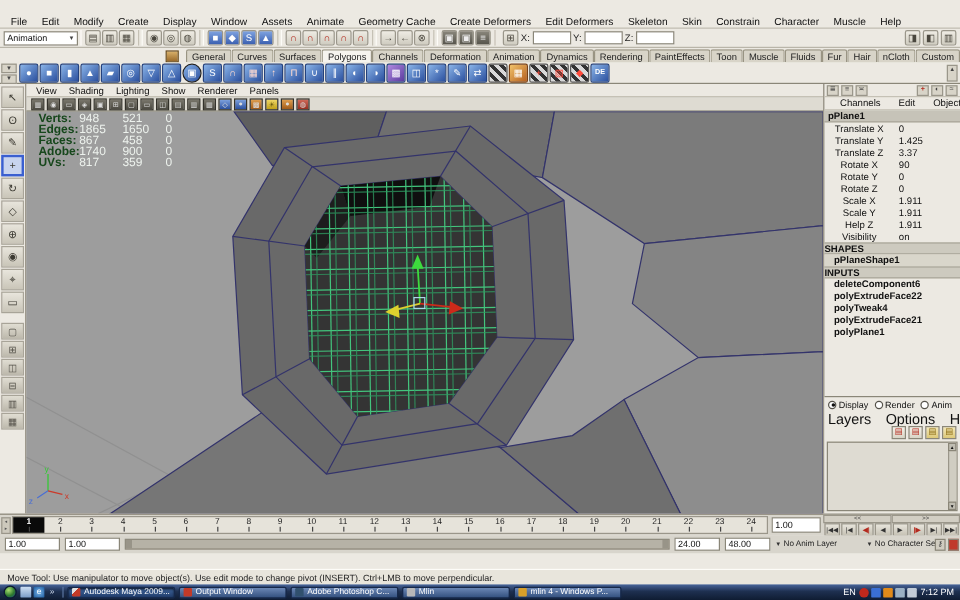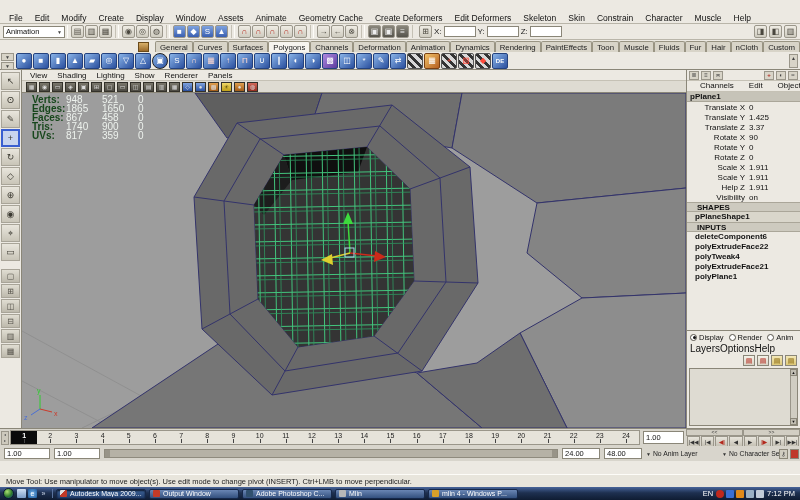--- a/index.html
+++ b/index.html
@@ -68,32 +68,32 @@
 .hud .v{display:inline-block;width:36px;color:#edf2ed}
 
 .rightpanel{position:absolute;right:0;top:0;width:114px;height:100%;background:#ece9e2;border-left:1px solid #8a8678;font-size:8px}
 .cb-strip{height:11px;display:flex;align-items:center;gap:2px;padding:0 2px;border-bottom:1px solid #c5c1b5}
 .cb-strip .sp{flex:1}
 .cb-mini{width:10px;height:9px;border:1px solid #9a968a;background:#d8d4c8;font-size:6px;line-height:7px;text-align:center;color:#444}
 .cb-mini.rgb{color:#b3281c;font-weight:bold}
 .cb-menus{height:11px;display:flex;gap:15px;align-items:flex-start;padding-left:13px;border-bottom:1px solid #c5c1b5}
 .cb-node{height:10px;line-height:10px;background:#c6c3b8;font-weight:bold;font-size:8px;padding-left:3px;border-bottom:1px solid #aaa699}
 .cb-row{height:10px;display:flex;align-items:center}
-.cb-label{flex:0 0 62px;text-align:right;padding-right:4px;color:#111}
+.cb-label{flex:0 0 62px;text-align:center;padding-right:4px;color:#111}
 .cb-value{color:#111}
-.cb-section{height:10px;line-height:10px;background:#cdcabf;font-weight:bold;padding-left:10px;border-top:1px solid #aaa699;border-bottom:1px solid #aaa699}
+.cb-section{height:10px;line-height:10px;background:#cdcabf;font-weight:bold;padding-left:0;border-top:1px solid #aaa699;border-bottom:1px solid #aaa699}
 .cb-shape{height:10px;line-height:10px;font-weight:bold;padding-left:8px;background:#d9d6cb}
 .cb-input-item{height:10px;line-height:10px;font-weight:bold;padding-left:8px}
 .layer-editor{position:absolute;left:0;bottom:0;width:100%;height:98px;border-top:1px solid #8a8678;background:#ece9e2}
 .le-radios{height:12px;display:flex;gap:5px;align-items:center;padding-left:3px;font-size:7.5px}
 .le-radio{display:flex;gap:2px;align-items:center}
 .radio{width:7px;height:7px;border:1px solid #55524a;border-radius:50%;background:#fff;display:inline-block}
 .radio.checked{position:relative}
 .radio.checked::after{content:"";position:absolute;left:1.5px;top:1.5px;width:3px;height:3px;border-radius:50%;background:#111}
-.le-menus{height:11px;display:flex;gap:0;align-items:center;padding-left:3px;font-size:10px}
+.le-menus{height:11px;display:flex;gap:12px;align-items:center;padding-left:3px;font-size:12px}
 .le-icons{height:13px;display:flex;justify-content:flex-end;gap:2px;padding-right:3px;align-items:center}
 .le-icon{width:12px;height:11px;border:1px solid #8a8678;background:#e4e1d6;font-size:7px;text-align:center;line-height:10px}
 .le-icon.red{color:#b3281c;background:linear-gradient(#f4f1e8,#d8d4c6)}
 .le-icon.yellow{color:#8a6a10;background:linear-gradient(#f4e8b8,#dcc878)}
 .le-list{position:absolute;left:2px;right:2px;top:37px;bottom:2px;background:#dedbd2;border:1px solid #8a8678}
 .le-scroll{position:absolute;right:0;top:0;width:7px;height:100%;border-left:1px solid #9a968a;background:#d0cdc2}
 .le-scroll i{position:absolute;right:0;width:7px;height:7px;background:#c0bdb2;border:1px solid #8a8678;font-style:normal;font-size:4px;text-align:center;line-height:5px}
 .le-scroll i.up{top:0}.le-scroll i.dn{bottom:0}
 
 .timeslider{position:absolute;left:0;top:428px;width:800px;height:18px;background:#d8d5cc;border-top:1px solid #8a8678}
@@ -492,21 +492,21 @@
             <line x1="18" y1="316" x2="9" y2="322" stroke="#4a6fd4"></line>
             <text x="2" y="327" fill="#4a6fd4">z</text>
           </g>
         </svg>
       </div>
       <div class="hud">
 
       <div class="hud-row"><span class="lab">Verts:</span><span class="v">948</span><span class="v">521</span><span class="v">0</span></div>
           <div class="hud-row"><span class="lab">Edges:</span><span class="v">1865</span><span class="v">1650</span><span class="v">0</span></div>
           <div class="hud-row"><span class="lab">Faces:</span><span class="v">867</span><span class="v">458</span><span class="v">0</span></div>
-          <div class="hud-row"><span class="lab">Tris:</span><span class="v">1740</span><span class="v">900</span><span class="v">0</span></div>
+          <div class="hud-row"><span class="lab">Adobe:</span><span class="v">1740</span><span class="v">900</span><span class="v">0</span></div>
           <div class="hud-row"><span class="lab">UVs:</span><span class="v">817</span><span class="v">359</span><span class="v">0</span></div>
         </div>
     </div>
 
     <div class="rightpanel">
       <div class="cb-strip">
         <span style="display:flex;gap:2px">
 
         <span class="cb-mini">≣</span>
             <span class="cb-mini">≡</span>

